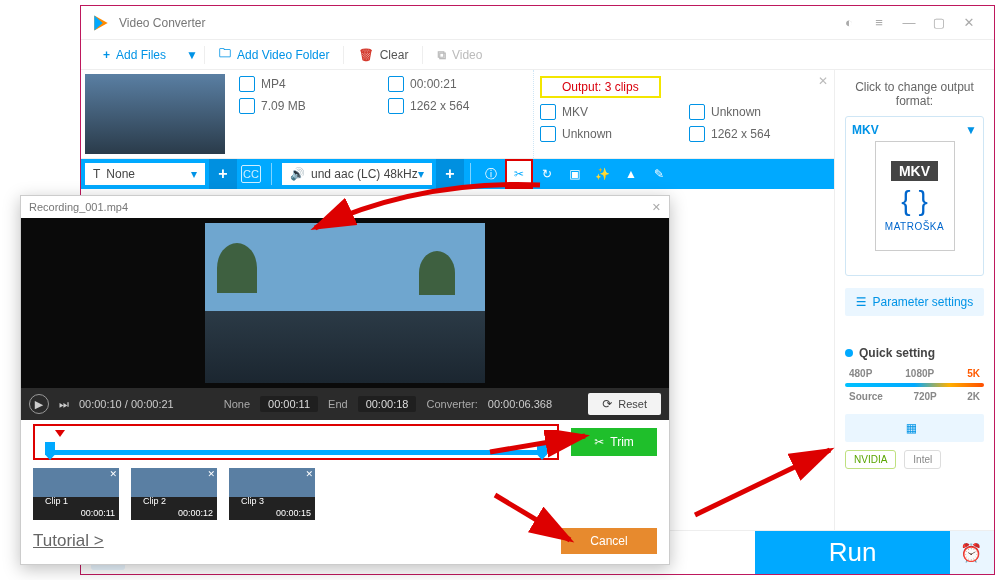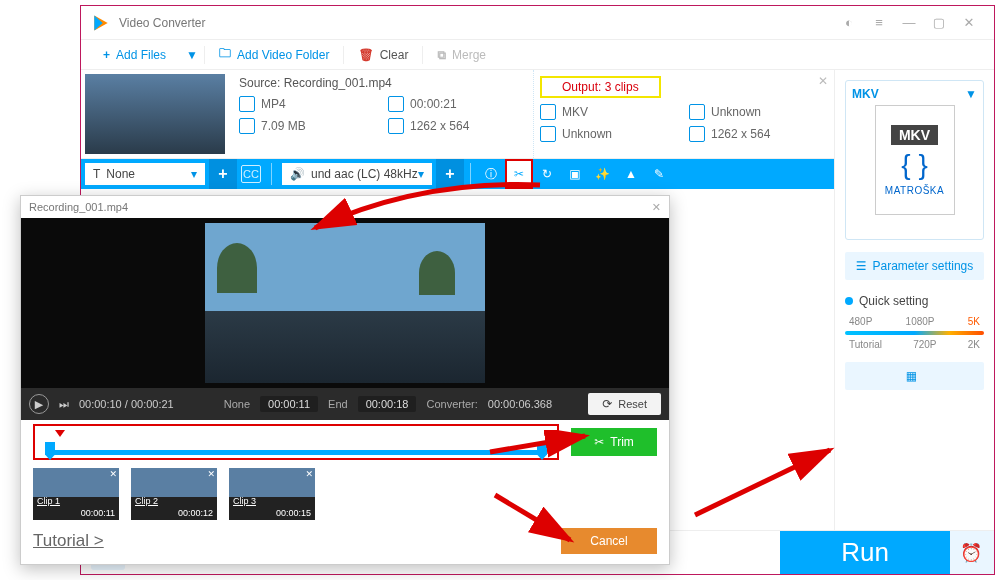--- a/index.html
+++ b/index.html
@@ -54,32 +54,32 @@
 .rp-label { color: #666; text-align: center; margin-bottom: 8px; }
 .fmt-card { border: 1px solid #cfe6f5; border-radius: 3px; padding: 6px; height: 160px; display: flex; flex-direction: column; align-items: center; }
 .fmt-head { width: 100%; display: flex; justify-content: center; align-items: center; color: #0093e6; font-weight: bold; padding-bottom: 4px; }
 .fmt-head .dd { margin-left: auto; color: #0093e6; }
 .fmt-logo { width: 80px; height: 110px; border: 1px solid #ccc; display: flex; flex-direction: column; align-items: center; justify-content: center; }
 .fmt-logo .bar { background: #444; color: #fff; font-weight: bold; padding: 2px 8px; font-size: 14px; }
 .fmt-logo .braces { color: #0066cc; font-size: 28px; margin: 4px 0; }
 .fmt-logo .name { color: #0066cc; font-size: 10px; letter-spacing: .5px; }
 .rp-btn { width: 100%; background: #eaf6ff; color: #0093e6; padding: 7px 6px; border-radius: 2px; margin-top: 12px; cursor: pointer; display: flex; align-items: center; justify-content: center; }
 .rp-btn .i { margin-right: 6px; }
-.quick { margin-top: 14px; }
+.quick { margin-top: 30px; font-weight: bold; }
 .quick-title { color: #444; display: flex; align-items: center; }
 .quick-title .dot { width: 8px; height: 8px; background: #00a9ff; border-radius: 50%; margin-right: 6px; }
 .slider { margin-top: 8px; }
 .slider-top, .slider-bot { display: flex; justify-content: space-between; color: #888; font-size: 10px; padding: 0 4px; }
 .slider-top .hot { color: #ff5a00; }
 .slider-track { height: 4px; background: linear-gradient(90deg, #00c1ff, #00a9ff 50%, #ffb000 75%, #ff4d00); border-radius: 2px; margin: 4px 0; }
 
 .bottom-strip { position: absolute; left: 0; right: 0; bottom: 0; height: 44px; display: flex; align-items: stretch; border-top: 1px solid #eee; }
 .bt-left { flex: 1; display: flex; align-items: center; padding: 0 10px; gap: 8px; }
 .bt-icon { width: 34px; height: 34px; background: #eaf6ff; border-radius: 3px; display: flex; align-items: center; justify-content: center; color: #0093e6; cursor: pointer; }
-.run-btn { width: 170px; background: #00a9ff; color: #fff; font-size: 26px; display: flex; align-items: center; justify-content: center; cursor: pointer; font-weight: 500; }
+.run-btn { width: 195px; background: #00a9ff; color: #fff; font-size: 26px; display: flex; align-items: center; justify-content: center; cursor: pointer; font-weight: 500; }
 .alarm-btn { width: 44px; background: #eaf6ff; color: #00a9ff; display: flex; align-items: center; justify-content: center; cursor: pointer; font-size: 18px; }
 
 
 .trim-dialog { position: absolute; left: 20px; top: 195px; width: 650px; height: 370px; background: #fff; border: 1px solid #ccc; box-shadow: 0 4px 16px rgba(0,0,0,.25); display: flex; flex-direction: column; z-index: 10; }
 .td-title { height: 22px; display: flex; align-items: center; padding: 0 8px; color: #777; font-size: 11px; }
 .td-title .x { margin-left: auto; color: #aaa; cursor: pointer; }
 .td-video { height: 170px; background: #0a0a0a; display: flex; align-items: center; justify-content: center; position: relative; }
 .td-frame { width: 280px; height: 160px; background: linear-gradient(#6fa6cf 0%, #6fa6cf 55%, #2b3a46 55%, #1b2630 100%); position: relative; }
 .td-frame::before { content: ""; position: absolute; left: 12px; top: 20px; width: 40px; height: 50px; background: #3e6040; border-radius: 50% 50% 0 0; }
 .td-frame::after { content: ""; position: absolute; right: 30px; top: 28px; width: 36px; height: 44px; background: #3e6040; border-radius: 50% 50% 0 0; }
@@ -96,21 +96,21 @@
 .range-box { flex: 1; height: 36px; border: 2px solid #d00; position: relative; }
 .range-track { position: absolute; left: 14px; right: 14px; top: 24px; height: 5px; background: #00a9ff; }
 .range-handle { position: absolute; top: 16px; width: 10px; height: 18px; background: #00a9ff; clip-path: polygon(0 0, 100% 0, 100% 70%, 50% 100%, 0 70%); }
 .range-handle.l { left: 10px; }
 .range-handle.r { right: 10px; }
 .range-marker { position: absolute; left: 20px; top: 4px; width: 0; height: 0; border-left: 5px solid transparent; border-right: 5px solid transparent; border-top: 7px solid #d00; }
 .trim-btn { width: 86px; height: 28px; background: #1fbf2b; color: #fff; display: flex; align-items: center; justify-content: center; gap: 6px; cursor: pointer; }
 
 .td-clips { height: 60px; display: flex; align-items: center; padding: 0 12px; gap: 12px; }
 .clip-thumb { width: 86px; height: 52px; background: linear-gradient(#5a7fa3 0%, #5a7fa3 55%, #222 55%); position: relative; color: #fff; font-size: 9px; }
-.clip-thumb .cl-name { position: absolute; left: 4px; bottom: 14px; text-decoration: underline; }
+.clip-thumb .cl-name { position: absolute; left: 12px; bottom: 14px; }
 .clip-thumb .cl-dur { position: absolute; right: 4px; bottom: 2px; }
 .clip-thumb .cl-x { position: absolute; right: 2px; top: 1px; cursor: pointer; }
 
 .td-footer { height: 34px; display: flex; align-items: center; padding: 0 12px; }
 .td-footer .tutorial { color: #666; text-decoration: underline; font-size: 17px; cursor: pointer; }
 .td-footer .spacer { flex: 1; }
 .td-footer .btn { width: 96px; height: 26px; display: flex; align-items: center; justify-content: center; cursor: pointer; color: #fff; }
 .td-footer .btn.ok { background: #00a9ff; }
 .td-footer .btn.cancel { background: #e78a2e; }
 
@@ -154,32 +154,31 @@
         <span>Add Video Folder</span>
       </div>
     <div class="tb-sep"></div>
     <div class="tb-btn">
         <span class="i" style="color:#d43a2e">🗑</span>
         <span style="color:#555">Clear</span>
       </div>
     <div class="tb-sep"></div>
     <div class="tb-btn disabled">
         <span class="i">⧉</span>
-        <span>Merge</span>
+        <span>Video</span>
       </div>
   </div>
 
   <div class="body">
     <div class="left-pane">
 
       <div class="file-row">
         <div class="thumb"></div>
         <div class="file-cols">
           <div class="file-col">
-            <div class="src-line"><span>Source:</span> <span>Recording_001.mp4</span></div>
             <div class="meta-grid">
               <div class="meta">
                   <span class="mi"></span>
                   <span>MP4</span>
                 </div>
               <div class="meta">
                   <span class="mi"></span>
                   <span>00:00:21</span>
                 </div>
               <div class="meta">
@@ -242,20 +241,21 @@
         <div class="eb-icon">↻</div>
         <div class="eb-icon">▣</div>
         <div class="eb-icon">✨</div>
         <div class="eb-icon">▲</div>
         <div class="eb-icon">✎</div>
       </div>
 
     </div>
 
     <div class="right-pane">
+      <div class="rp-label">Click to change output format:</div>
       <div class="fmt-card">
         <div class="fmt-head">
             <span>MKV</span>
             <span class="dd">▼</span>
           </div>
         <div class="fmt-logo">
           <div class="bar">MKV</div>
           <div class="braces">{ }</div>
           <div class="name">MATROŠKA</div>
         </div>
@@ -271,30 +271,34 @@
             <span>Quick setting</span>
           </div>
         <div class="slider">
           <div class="slider-top">
             <span>480P</span>
             <span>1080P</span>
             <span class="hot">5K</span>
           </div>
           <div class="slider-track"></div>
           <div class="slider-bot">
-            <span>Tutorial</span>
+            <span>Source</span>
             <span>720P</span>
             <span>2K</span>
           </div>
         </div>
       </div>
 
       <div class="rp-btn" style="margin-top:12px">
           <span class="i">▦</span>
         </div>
+      <div class="hw-badge">
+        <span class="b nv">NVIDIA</span>
+        <span class="b">Intel</span>
+      </div>
     </div>
   </div>
 
   <div class="bottom-strip">
     <div class="bt-left">
       <div class="bt-icon">🗀</div>
     </div>
     <div class="run-btn">
         <span>Run</span>
       </div>

